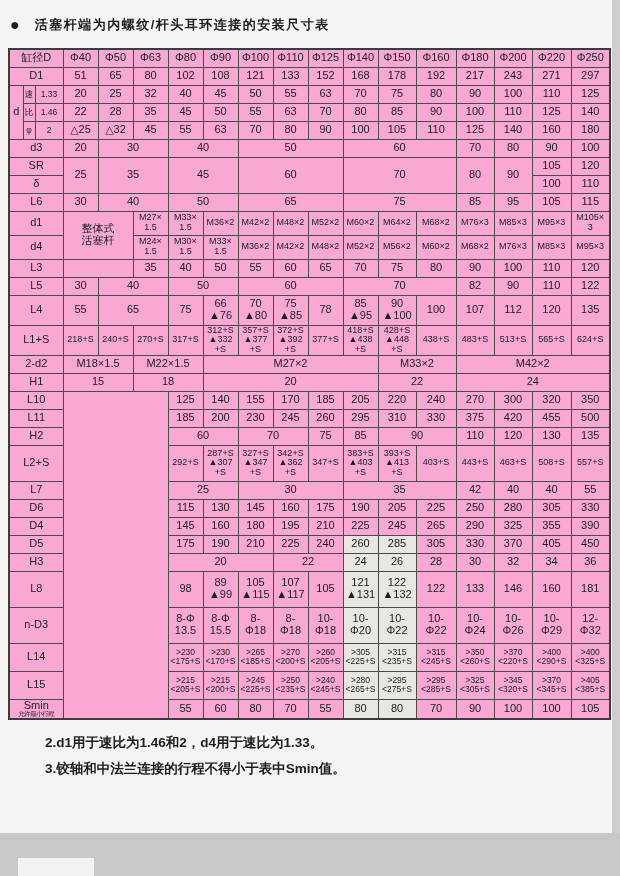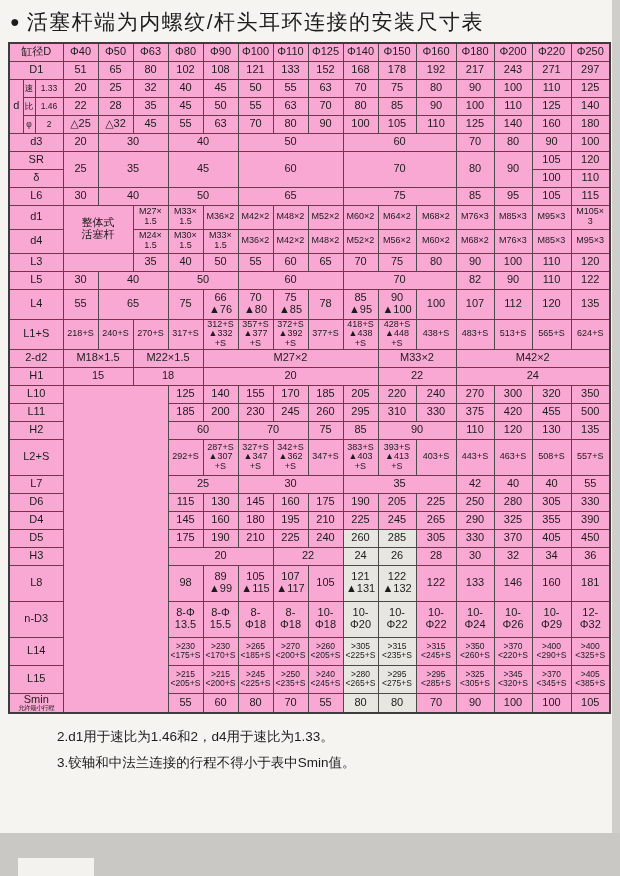--- a/index.html
+++ b/index.html
@@ -6,21 +6,21 @@
   body{
     width:620px;height:876px;position:relative;overflow:hidden;
     background:#f5f4f0;color:#1c1c1c;
     font-family:"Liberation Sans","DejaVu Sans",sans-serif;
   }
   .right-strip{position:absolute;top:0;right:0;width:8px;height:876px;background:#cfcecb;}
   .bottom-strip{position:absolute;left:0;top:833px;width:620px;height:43px;background:#c9c8c5;}
   .bottom-notch{position:absolute;left:18px;top:858px;width:76px;height:18px;background:#f3f2ee;}
   .title-row{display:flex;align-items:center;gap:7px;padding:8px 0 2px 10px;}
   .bullet{font-size:16px;line-height:1;}
-  h1{margin:0;font-size:21px;font-weight:normal;letter-spacing:1.5px;}
+  h1{margin:8px;font-size:13px;font-weight:bold;letter-spacing:1.5px;}
   table{
     border-collapse:collapse;table-layout:fixed;
     margin:4px 0 2px 8px;width:603px;background:#f9a8d4;
   }
   td{
     border:1px solid #4a4a4a;text-align:center;vertical-align:middle;
     font-size:11px;line-height:1.06;padding:0;overflow:hidden;
     white-space:nowrap;
   }
   table{border:2px solid #3c3c3c;}
@@ -29,21 +29,21 @@
   td.xs{font-size:8.5px;}
   td.tint{background:#e7e6e1;}
   td .tiny{font-size:6.5px;line-height:1;letter-spacing:-0.5px;}
   tbody tr{height:18px;}
   tbody tr:nth-child(10),tbody tr:nth-child(11){height:24px;}
   tbody tr:nth-child(14),tbody tr:nth-child(15){height:30px;}
   tbody tr:nth-child(21),tbody tr:nth-child(27),tbody tr:nth-child(28){height:36px;}
   tbody tr:nth-child(29),tbody tr:nth-child(30){height:28px;}
   tbody tr:nth-child(31){height:20px;padding-left:33px;}
   .notes{margin:10px 0 0 18px;font-size:13.5px;line-height:1.95;}
-  .note.indent{margin-left:39px;}
+  .note.indent{margin-left:27px;font-weight:bold;}
 </style>
 </head>
 <body>
 
 <div class="title-row">
   <span class="bullet">●</span>
   <h1>活塞杆端为内螺纹/杆头耳环连接的安装尺寸表</h1>
 </div>
 
 <table>

